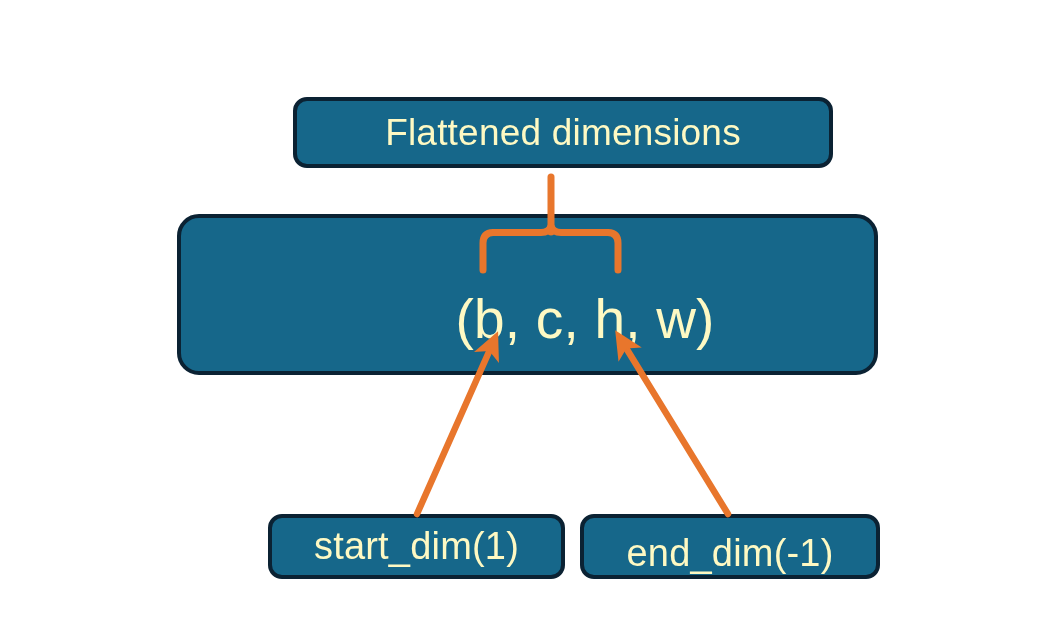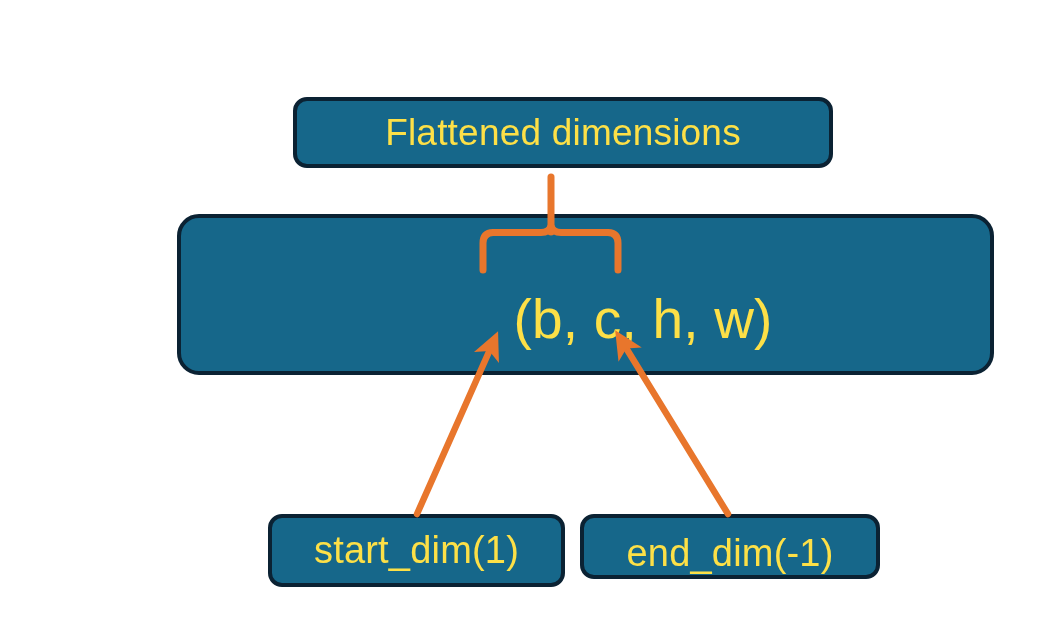--- a/index.html
+++ b/index.html
@@ -17,52 +17,52 @@
   }
   .node {
     position: absolute;
     box-sizing: border-box;
     background: #16678a;
     border: 4px solid #0b2233;
     border-radius: 14px;
     display: flex;
     align-items: center;
     justify-content: center;
-    color: #fde047;
+    color: #fef9c3;
     font-weight: 400;
     letter-spacing: 0.2px;
     white-space: nowrap;
   }
   #node-flattened {
     left: 293px;
     top: 97px;
     width: 540px;
     height: 71px;
     font-size: 37px;
   }
   #node-shape {
     left: 177px;
     top: 214px;
-    width: 817px;
+    width: 701px;
     height: 161px;
     border-radius: 22px;
     font-size: 55px;
   }
   #node-shape .shape-text {
     position: absolute;
     left: 50%;
     top: 50%;
     transform: translate(-72px, -3px);
     line-height: 1;
   }
   #node-start-dim {
     left: 268px;
     top: 514px;
     width: 297px;
-    height: 73px;
+    height: 65px;
     font-size: 38px;
   }
   #node-end-dim {
     left: 580px;
     top: 514px;
     width: 300px;
     height: 65px;
     font-size: 38px;
     align-items: flex-end;
   }

